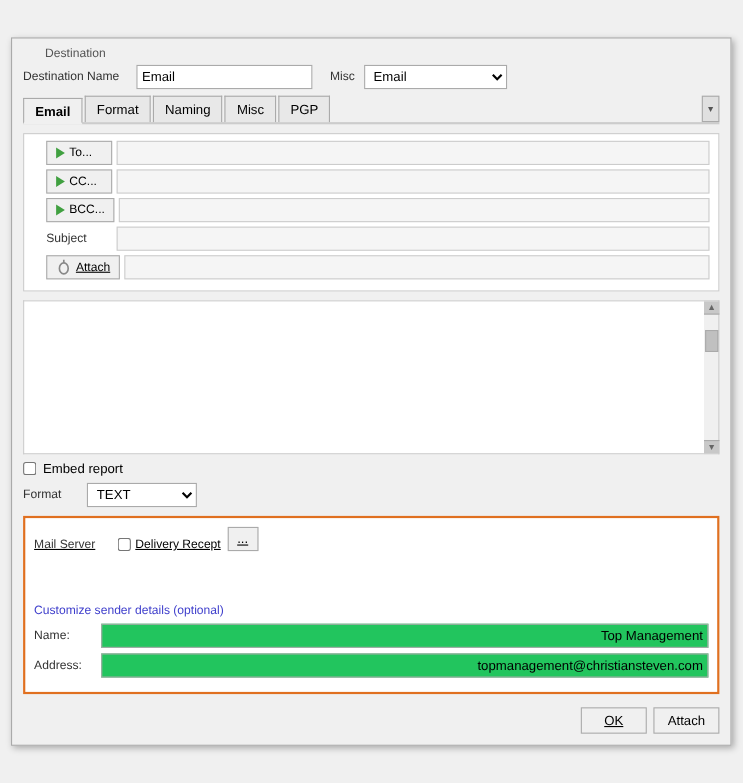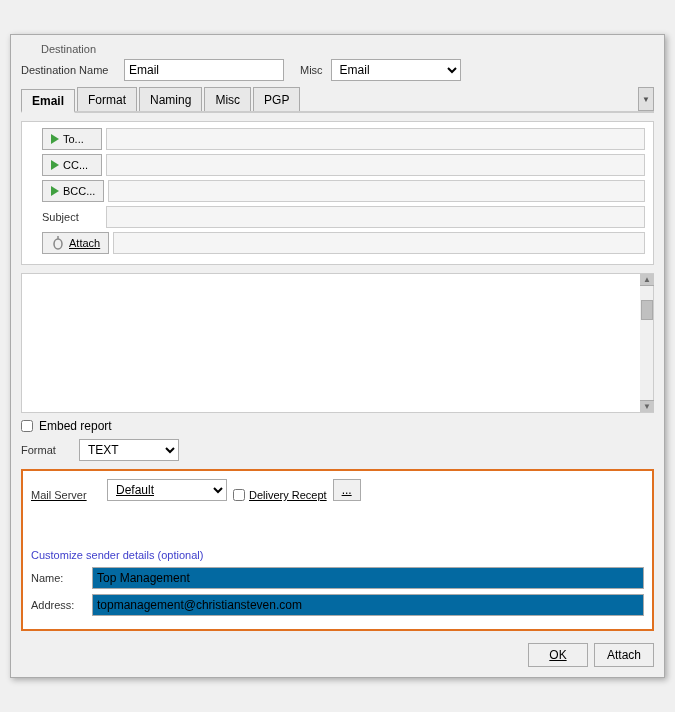--- a/index.html
+++ b/index.html
@@ -264,23 +264,24 @@
     }
     .sender-field-label {
       font-size: 11px;
       color: #333;
       min-width: 55px;
     }
     .sender-input {
       flex: 1;
       height: 22px;
       border: 1px solid #aaa;
-      background: #0369a1;
-      padding: 0 4px;
-      font-size: 12px;
+      background: #22c55e;
+      padding: 0 4px;
+      font-size: 12px;
+      text-align: right;
     }
     
     .bottom-row {
       display: flex;
       justify-content: flex-end;
       gap: 6px;
       padding-top: 4px;
     }
     .ok-btn, .cancel-btn {
       min-width: 60px;
@@ -412,21 +413,20 @@
 
   <div class="format-row">
     <span class="format-label">Format</span>
     <select class="format-select"><option>TEXT</option><option>PDF</option><option>HTML</option><option>CSV</option><option>XLSX</option></select>
   </div>
 
   <div class="mail-server-box">
 
     <div class="mail-server-row">
       <span class="mail-server-label">Mail Server</span>
-      <select class="mail-server-select"><option>Default</option></select>
       <div class="delivery-check">
         <input type="checkbox" style="">
         <span>Delivery Recept</span>
       </div>
       <button class="dots-btn">
         <span>...</span>
       </button>
     </div>
 
     <div class="customize-label">Customize sender details (optional)</div>

